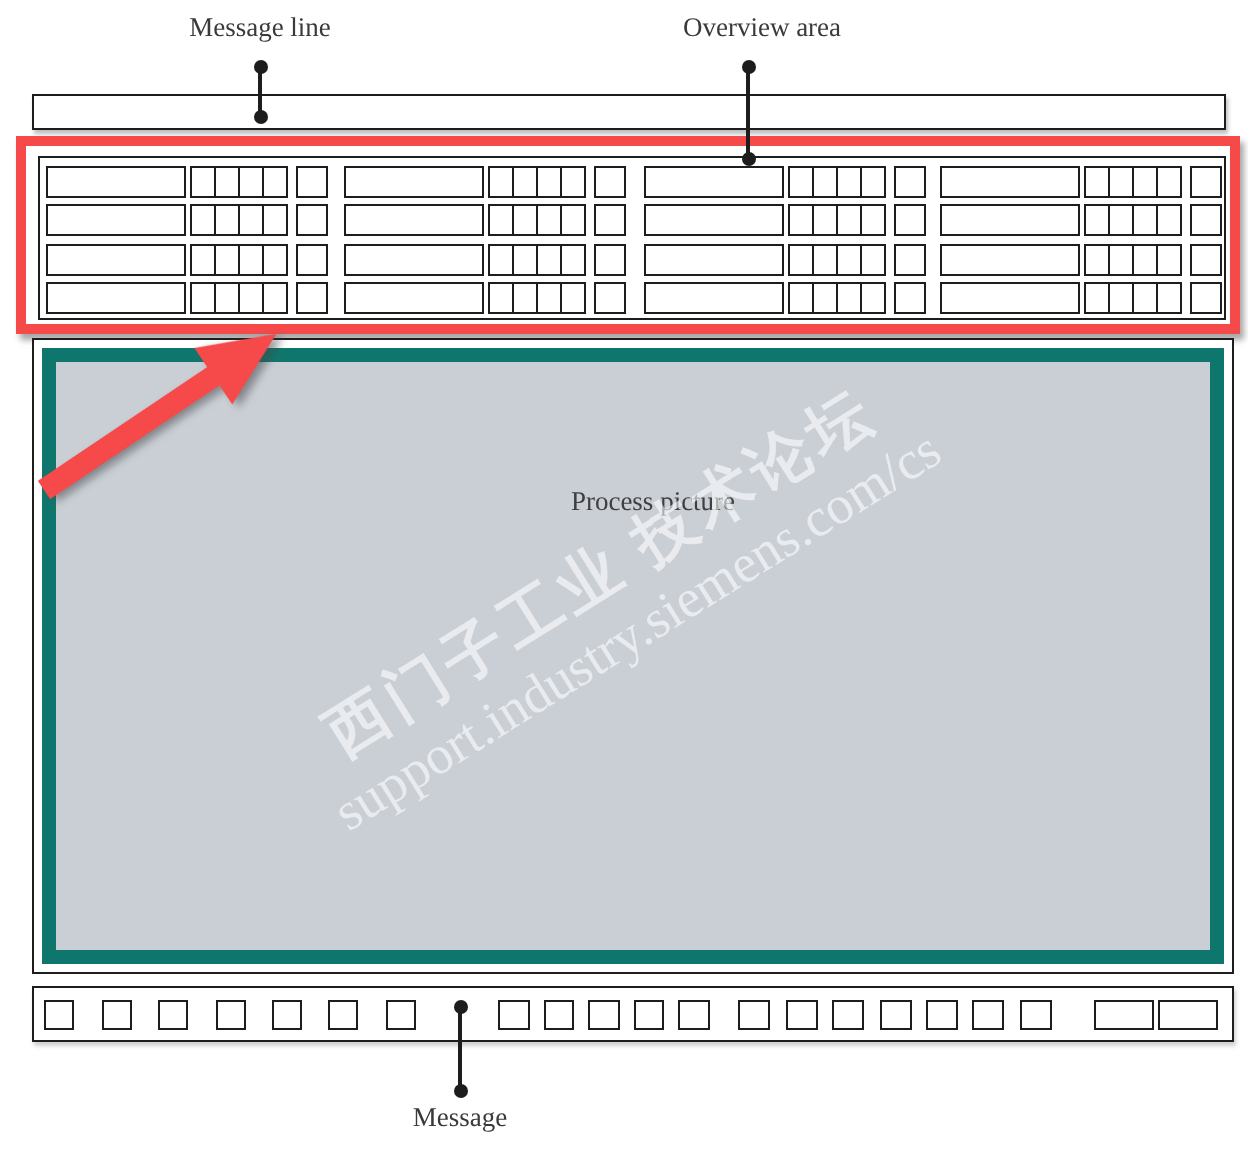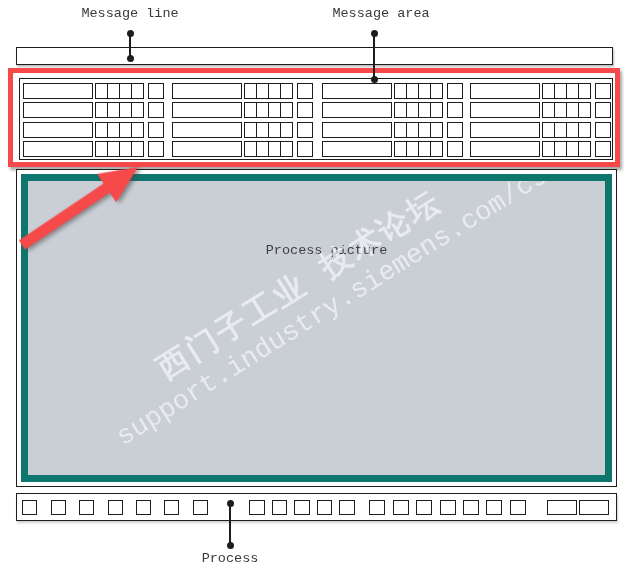--- a/index.html
+++ b/index.html
@@ -4,21 +4,21 @@
 <style>
   :root{
     --ink:#1d1d1d;
     --red:#f6494a;
     --label:#3a3a3c;
     --procfill:#cacfd6;
   }
   html,body{margin:0;padding:0;background:#fff;}
   .canvas{
     position:relative;width:624px;height:577px;background:#fff;overflow:hidden;
-    font-family:Liberation Mono, monospace;color:var(--label);
+    font-family:Liberation Serif, serif;color:var(--label);
   }
   .fig-label{
     position:absolute;transform:translateX(-50%);
     font-size:13.5px;line-height:15px;color:var(--label);white-space:nowrap;
   }
   
   .leader-line{position:absolute;width:1.5px;background:var(--ink);z-index:6;}
   .leader-dot{position:absolute;width:7px;height:7px;border-radius:50%;background:var(--ink);z-index:6;}
   
   .message-bar{
@@ -72,21 +72,21 @@
     box-shadow:1px 2px 2px rgba(120,120,120,0.35);
   }
   .key{position:absolute;top:6px;height:15px;border:1.6px solid var(--ink);background:#fff;box-sizing:border-box;}
 </style>
 </head>
 <body>
 
 <div class="canvas">
 
   <div class="fig-label" style="left:130px;top:6px;">Message line</div>
-  <div class="fig-label" style="left:381px;top:6px;">Message area</div>
+  <div class="fig-label" style="left:381px;top:6px;">Overview area</div>
 
   <div class="leader-dot" style="left:126.5px;top:30px;"></div>
   <div class="leader-line" style="left:129.3px;top:33.5px;height:24.5px;"></div>
   <div class="leader-dot" style="left:126.5px;top:54.5px;"></div>
 
   <div class="leader-dot" style="left:370.5px;top:30px;"></div>
   <div class="leader-line" style="left:373.3px;top:33.5px;height:45.5px;"></div>
   <div class="leader-dot" style="left:370.5px;top:75.5px;"></div>
 
   <div class="message-bar"></div>
@@ -300,15 +300,15 @@
       <div class="key" style="left: 446px; width: 16px;"></div>
       <div class="key" style="left: 469.4px; width: 16px;"></div>
       <div class="key" style="left: 492.8px; width: 16px;"></div>
       <div class="key" style="left: 530.4px; width: 30px;"></div>
       <div class="key" style="left: 562.2px; width: 30px;"></div>
     </div>
 
   <div class="leader-dot" style="left:226.5px;top:499.5px;"></div>
   <div class="leader-line" style="left:229.3px;top:503px;height:42px;"></div>
   <div class="leader-dot" style="left:226.5px;top:541.5px;"></div>
-  <div class="fig-label" style="left:230px;top:551px;">Process</div>
+  <div class="fig-label" style="left:230px;top:551px;">Message</div>
 
 </div>
 
 </body></html>

